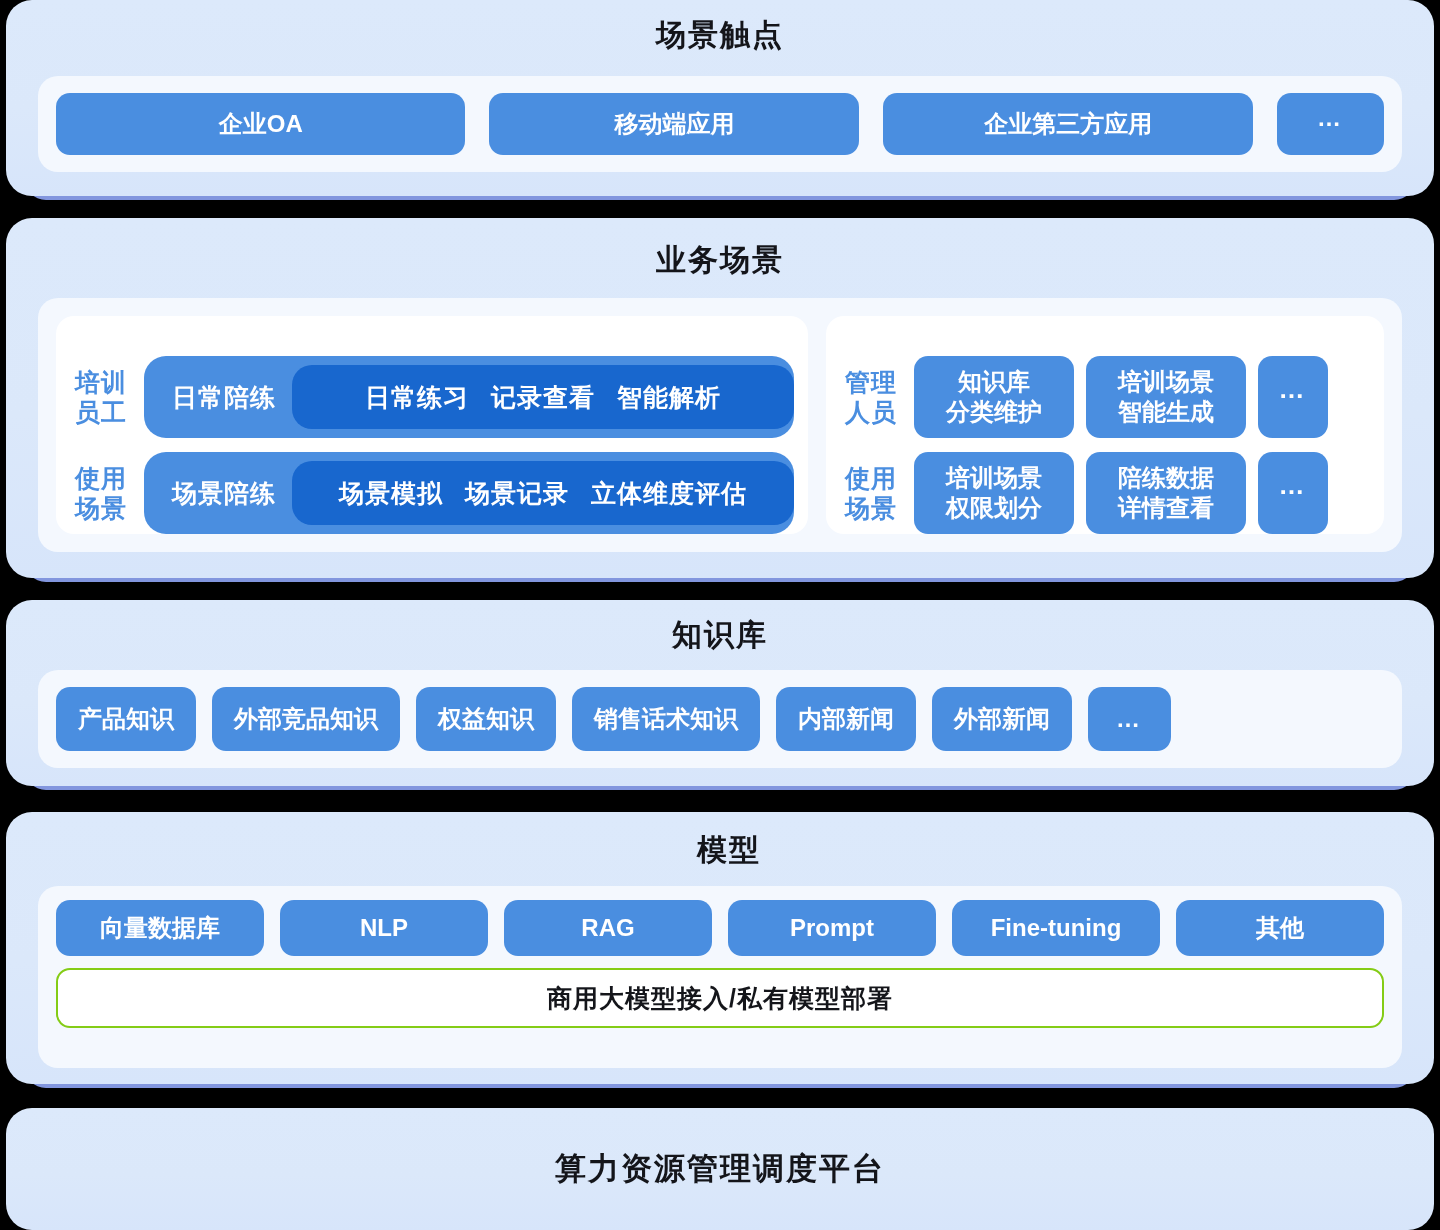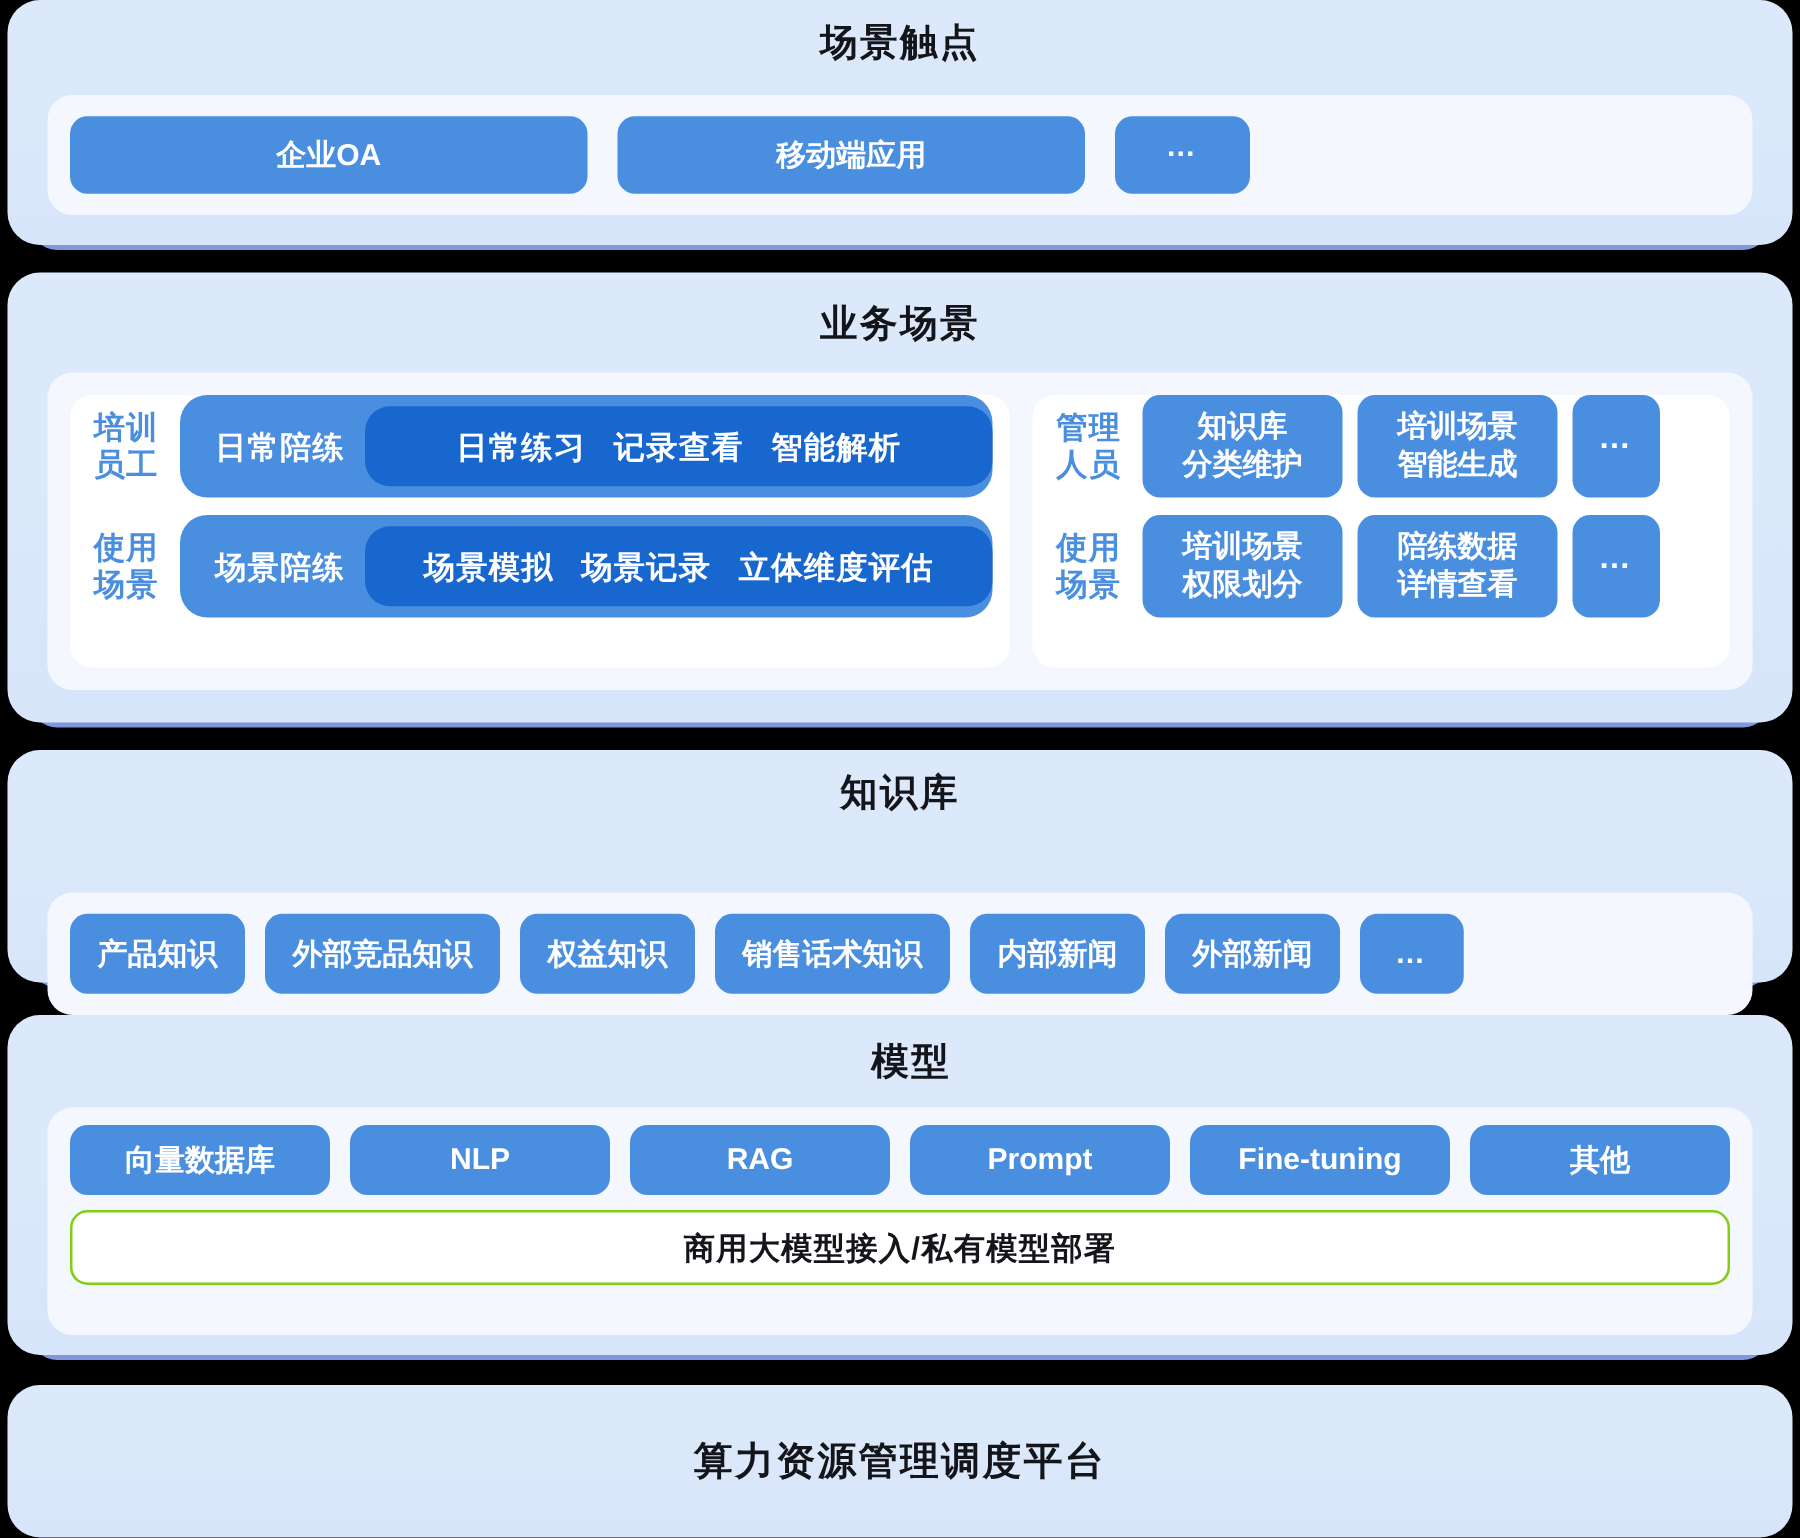--- a/index.html
+++ b/index.html
@@ -108,21 +108,21 @@
     padding: 0 18px;
     box-sizing: border-box;
     gap: 18px;
   }
   .biz-card {
     background: #ffffff;
     border-radius: 18px;
     box-sizing: border-box;
     display: flex;
     flex-direction: column;
-    justify-content: flex-start;
+    justify-content: flex-end;
     gap: 14px;
   }
   .biz-card.left  { width: 752px; height: 218px; padding: 0 14px; }
   .biz-card.right { width: 558px; height: 218px; padding: 0 14px; }
 
   .biz-row { display: flex; align-items: center; gap: 12px; }
 
   .role-label {
     color: #4a8ee0;
     font-weight: bold;
@@ -197,21 +197,20 @@
 
   
   #sec-kb { top: 600px; height: 186px; }
   #sec-kb .panel-title { font-size: 30px; padding-top: 14px; height: 42px; line-height: 42px; }
   #sec-kb .inner {
     position: absolute;
     left: 32px; top: 70px;
     width: 1364px; height: 98px;
     padding: 0 18px;
     gap: 16px;
-    margin-top: 44px;
   }
   #sec-kb .pill { height: 64px; font-size: 24px; padding: 0 22px; }
   #sec-kb .pill.dots-kb { padding: 0 28px; }
 
   
   #sec-model { top: 812px; height: 272px; }
   #sec-model .panel-title { font-size: 30px; padding-top: 16px; height: 44px; line-height: 44px; margin-left: 18px; }
   #sec-model .model-inner {
     position: absolute;
     left: 32px; top: 74px;
@@ -259,20 +258,21 @@
 <body>
 
 <div class="stage">
 
   <div class="slab" style="top: 174px;"></div>
   <div class="panel" id="sec-touch">
     <div class="panel-title">场景触点</div>
     <div class="inner">
       <div class="pill p0">企业OA</div>
       <div class="pill p1">移动端应用</div>
+      <div class="pill p2">企业第三方应用</div>
       <div class="pill p3 ellipsis">…</div>
     </div>
   </div>
 
   <div class="slab" style="top: 556px;"></div>
   <div class="panel" id="sec-biz">
     <div class="panel-title">业务场景</div>
     <div class="biz-inner">
 
       <div class="biz-card left">

